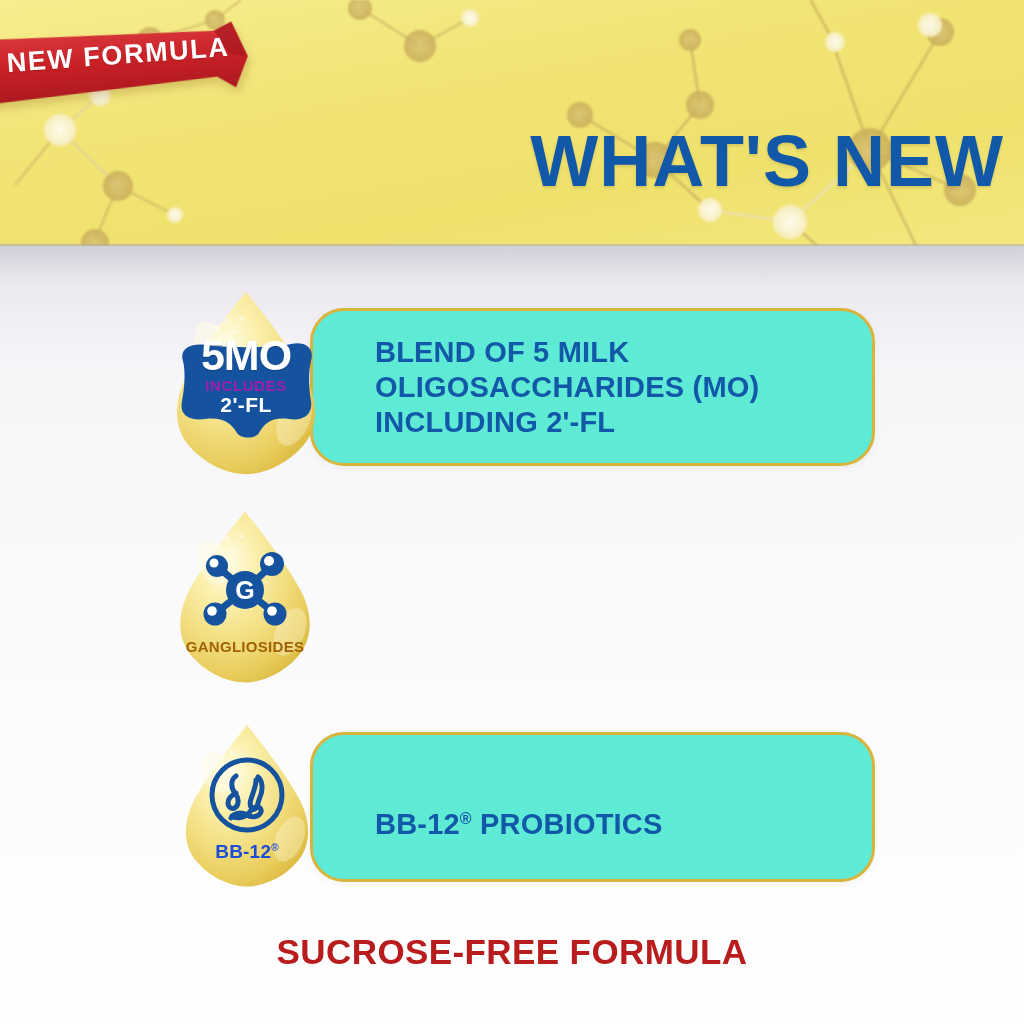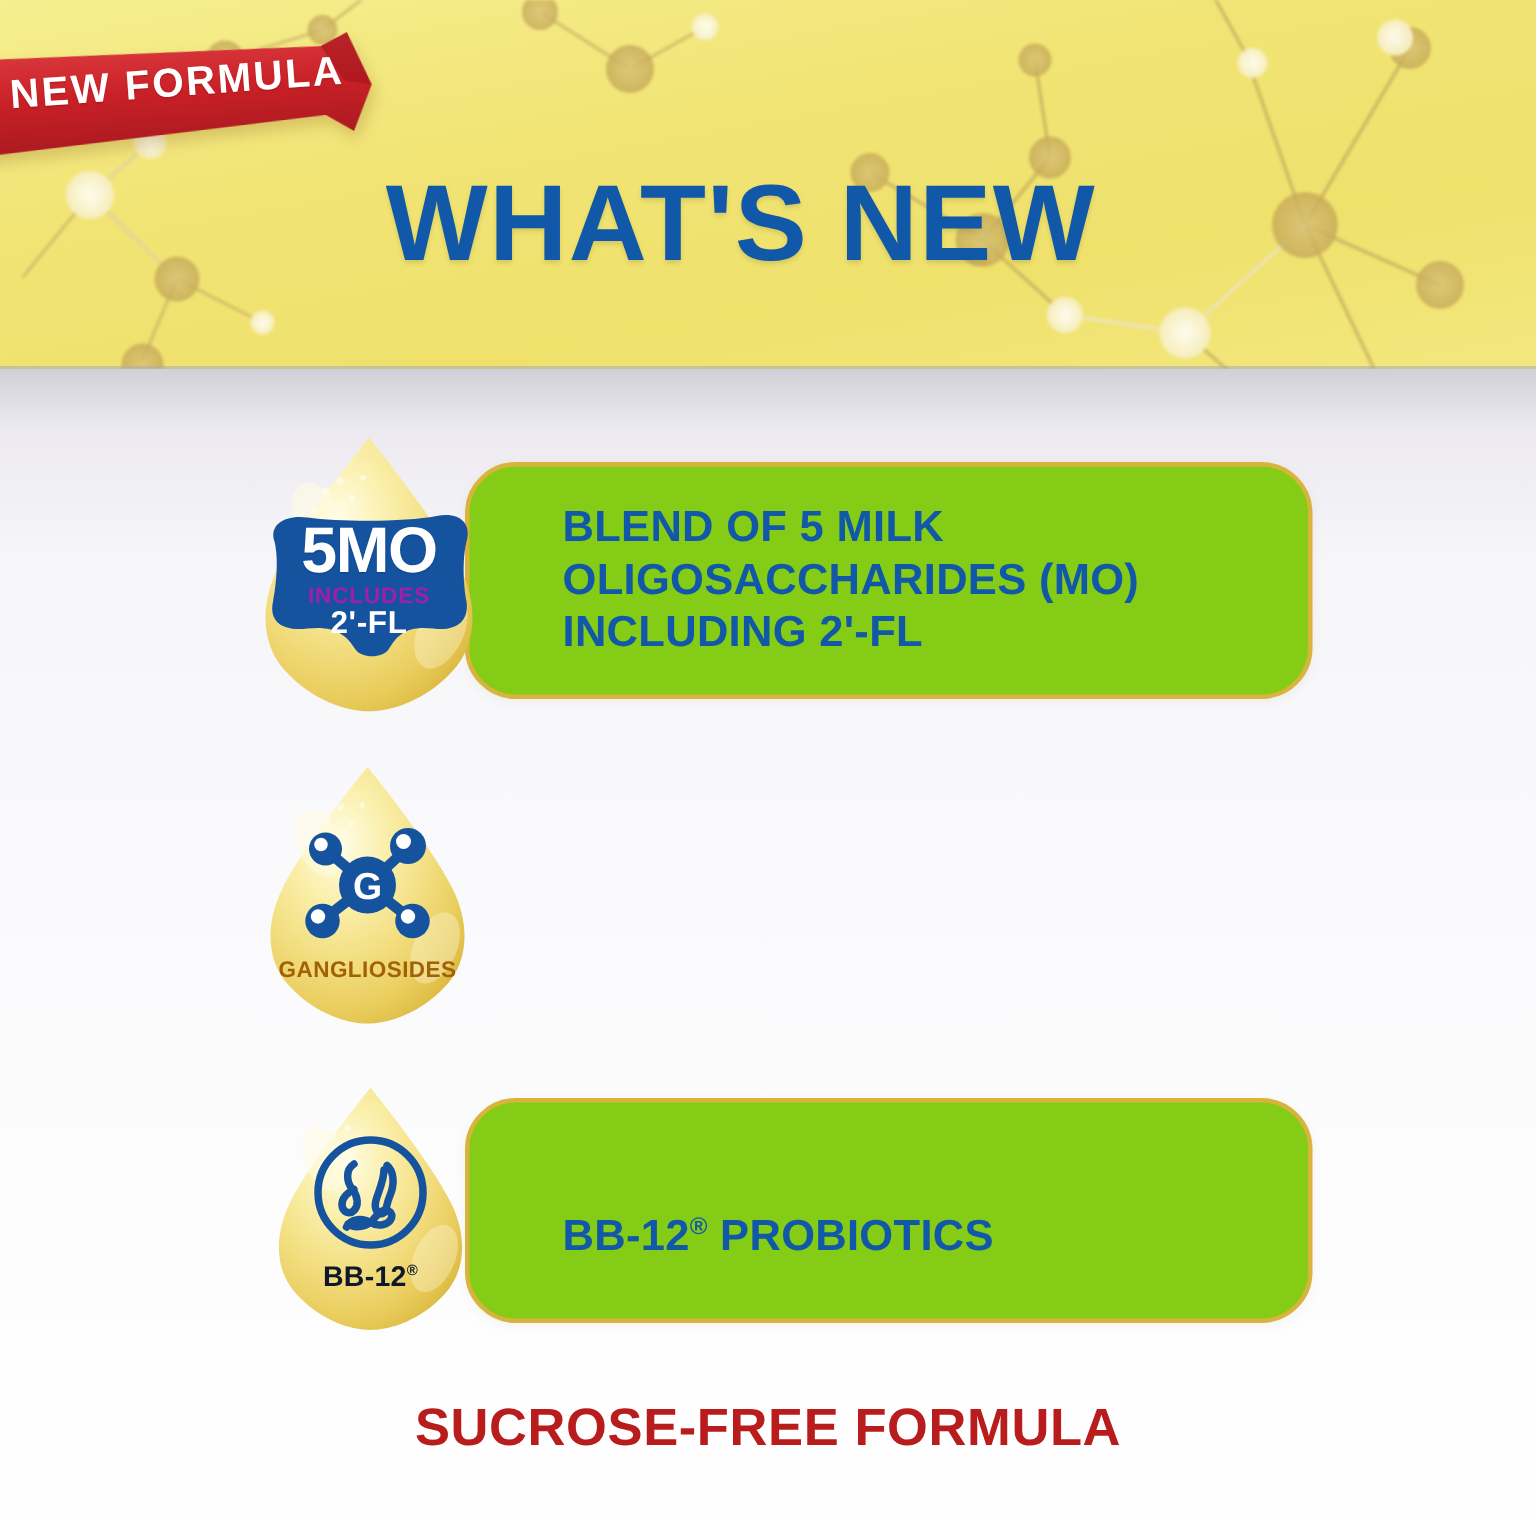--- a/index.html
+++ b/index.html
@@ -49,29 +49,29 @@
     text-align:center;
     color:#ffffff;
     font-size:27px;
     font-weight:bold;
     letter-spacing:1.6px;
     text-shadow:0 1px 1px rgba(120,20,20,.35);
     white-space:nowrap;
   }
 
   .header-title {
-    position:absolute; left:0; top:108px;
+    position:absolute; left:0; top:120px;
     width:1024px;
-    text-align:center;
+    text-align:right;
     color:#1258a8;
     font-size:72px;
     font-weight:bold;
     letter-spacing:1px;
     text-shadow:0 2px 3px rgba(120,110,40,.22);
-    padding-right:36px;
+    padding-right:20px;
   }
 
   
   .body-area {
     position:absolute; left:0; top:246px;
     width:1024px; height:778px;
     background:linear-gradient(180deg,#d0d0d8 0%,#eceaf0 5%,#f6f5f8 16%,#fafafc 45%,#ffffff 100%);
   }
 
   
@@ -82,21 +82,21 @@
   .row-0 { top:288px; height:200px; }
   .row-1 { top:500px; height:200px; }
   .row-2 { top:712px; height:195px; }
 
   .card {
     position:absolute;
     left:170px; top:20px;
     width:565px;
     border:3px solid #d9b43c;
     border-radius:34px;
-    background:#84cc16;
+    background:#5eead4;
     box-shadow:0 2px 7px rgba(120,110,60,.07);
   }
   .row-0 .card { height:158px; }
   .row-1 .card { height:158px; }
   .row-2 .card { height:150px; }
 
   .card-text {
     position:absolute;
     left:62px; top:50%;
     transform:translateY(-50%);
@@ -131,21 +131,20 @@
   }
 
   
   .badge5mo {
     position:relative;
     width:142px; height:100px;
     margin-top:14px;
     display:flex;
     flex-direction:column;
     align-items:center;
-    justify-content:center;
   }
   .badge5mo-bg { position:absolute; inset:0; }
   .badge5mo-main {
     position:relative;
     color:#ffffff;
     font-size:43px;
     font-weight:bold;
     line-height:.95;
     letter-spacing:-1px;
     margin-top:-4px;
@@ -177,21 +176,21 @@
     font-size:15px;
     font-weight:bold;
     letter-spacing:.3px;
     margin-top:4px;
   }
 
   
   .bb-icon { position:relative; width:82px; height:82px; margin-top:6px; }
   .bb-label {
     position:relative;
-    color:#0f172a;
+    color:#1d4ed8;
     font-size:19px;
     font-weight:bold;
     letter-spacing:.2px;
     margin-top:5px;
   }
   .bb-label sup { font-size:10px; vertical-align:super; }
 
   .card-text sup { font-size:16px; vertical-align:super; }
 
   

